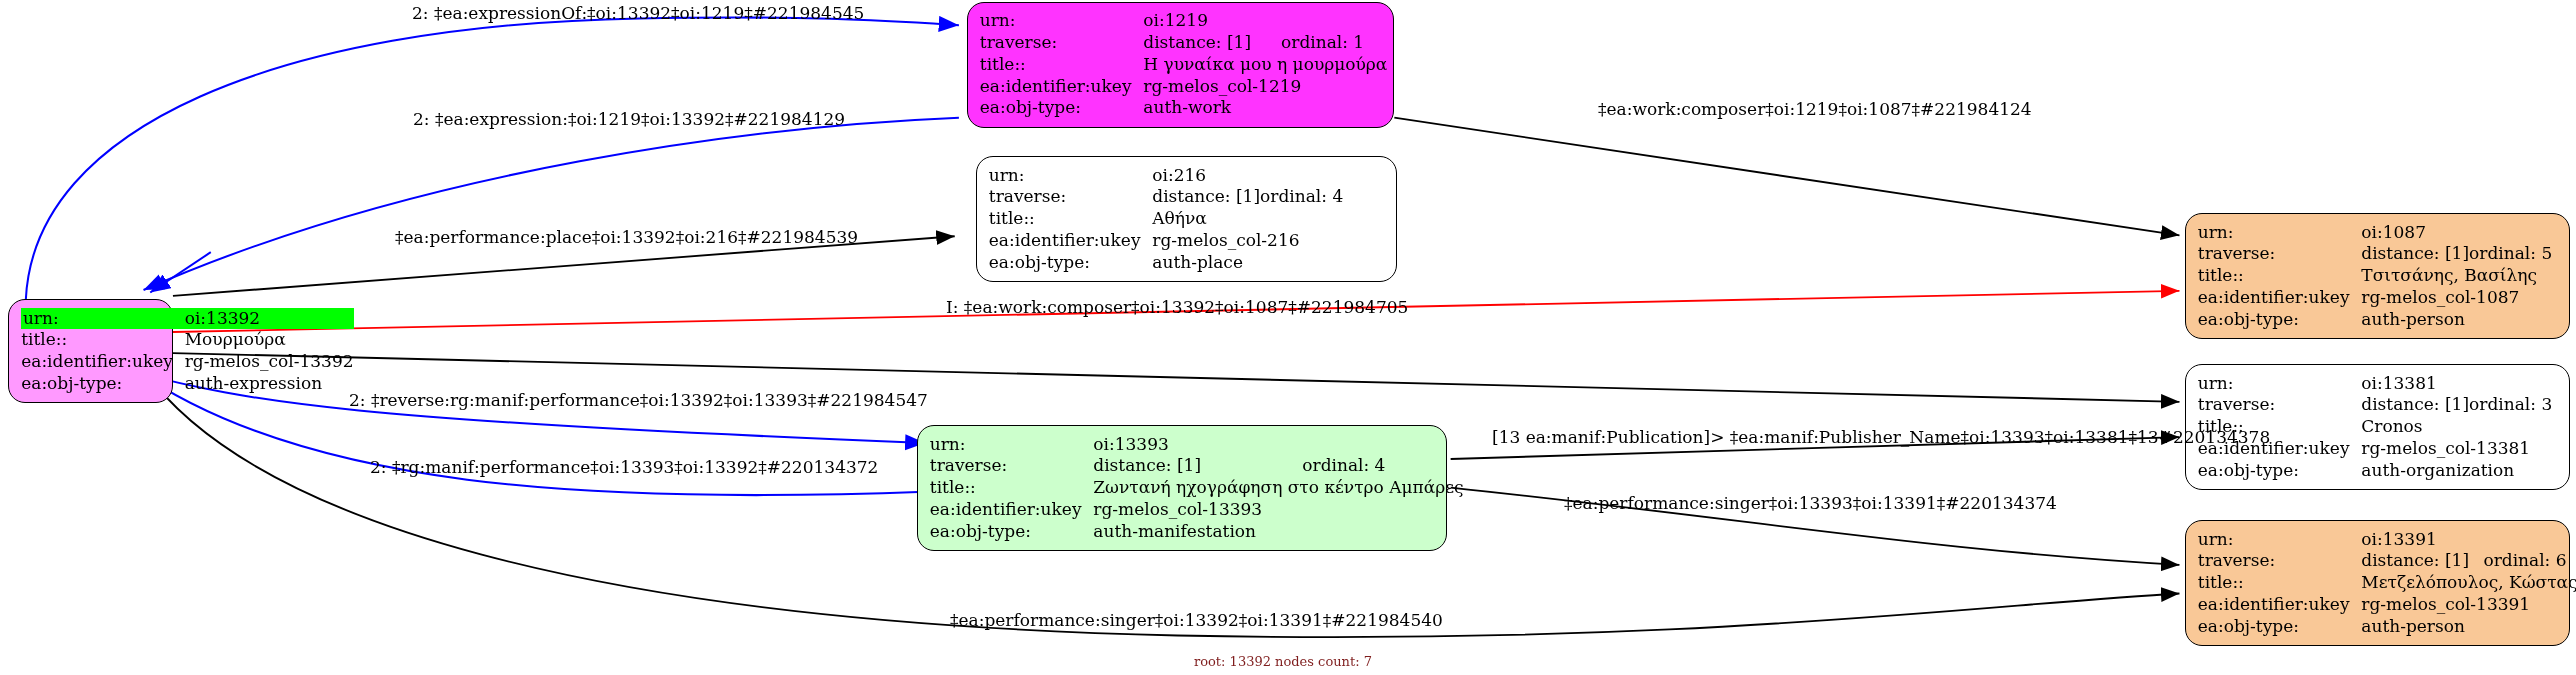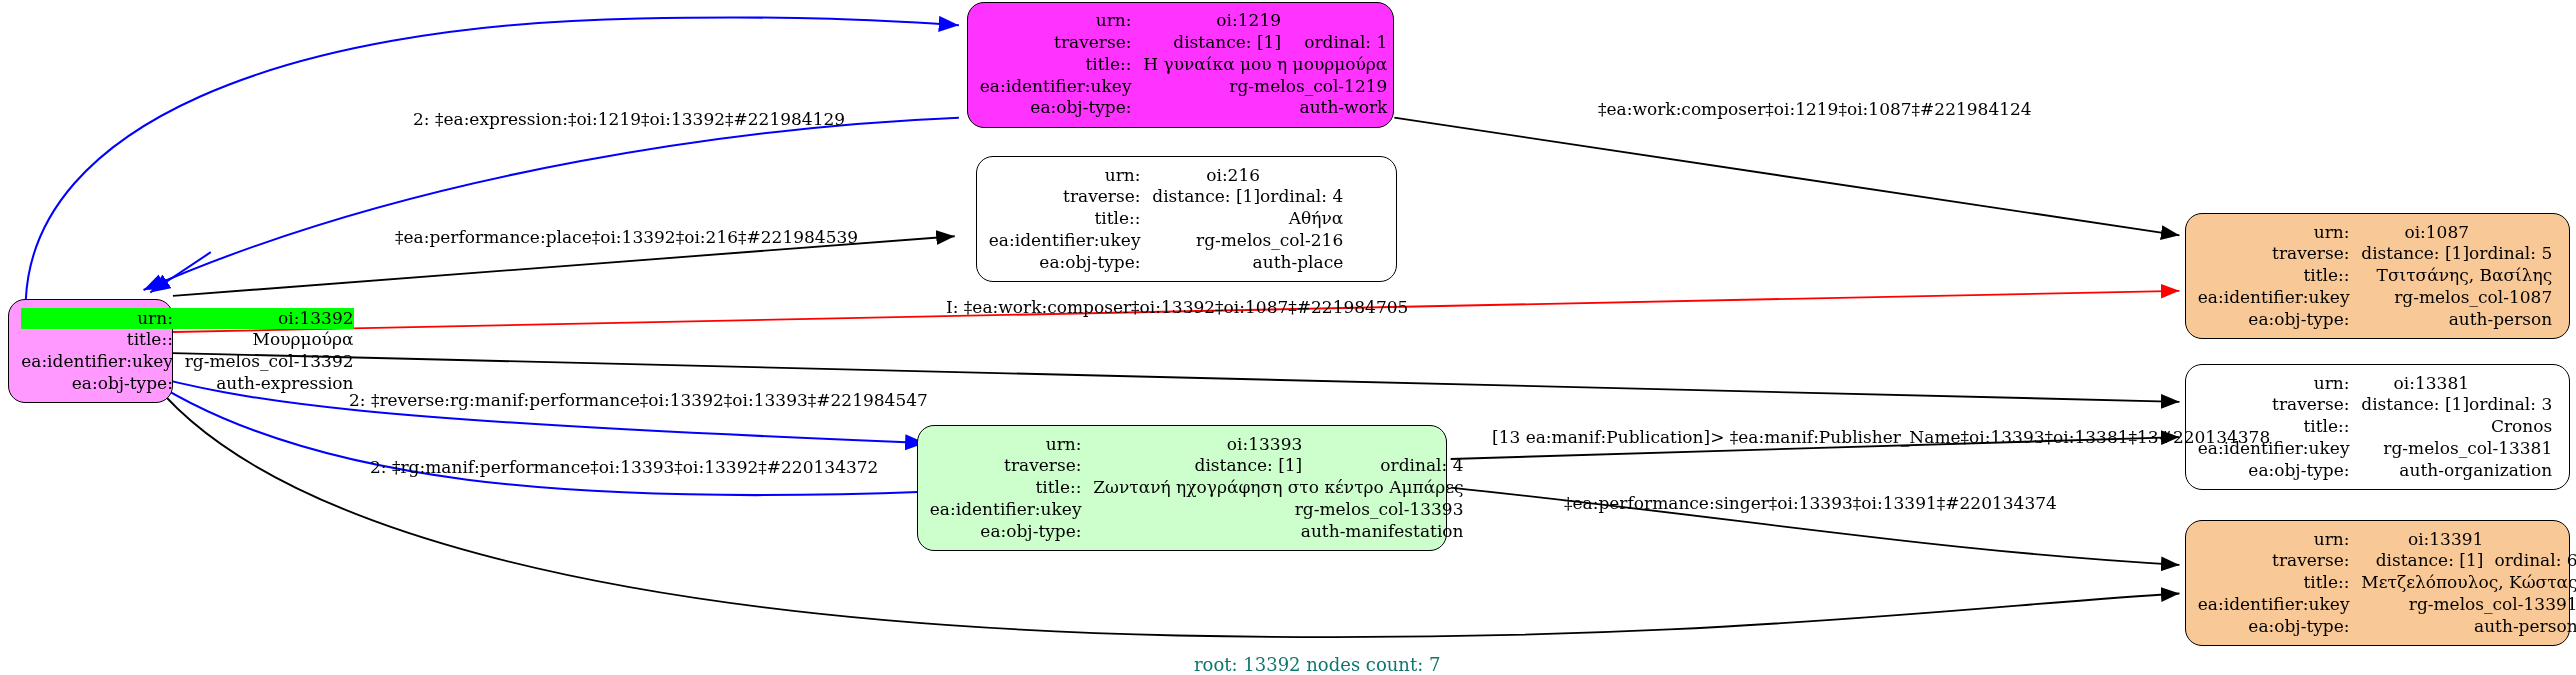--- a/index.html
+++ b/index.html
@@ -1,35 +1,35 @@
 <!DOCTYPE html>
 <html style="font-size:13.5px"><head>
 <meta charset="utf-8">
 <style>
   html,body{margin:0;padding:0;background:#ffffff;}
   body{font-family:"DejaVu Serif","Liberation Serif",serif;}
   #canvas{position:relative;width:2576px;height:675px;overflow:hidden;background:#fff;}
   svg.edges{position:absolute;left:0;top:0;width:2576px;height:675px;pointer-events:none;}
 
   .node{position:absolute;border:1.3px solid #000;border-radius:17px;box-sizing:border-box;
-        padding:7.6px 11.8px 7.6px 11.8px;text-align:right;}
+        padding:7.6px 11.8px 7.6px 11.8px;}
   .node table{border-collapse:collapse;}
   .node td{font-size:17px;line-height:1.28;padding:0 0 0 0;white-space:nowrap;color:#000;vertical-align:baseline;}
   .node td.k{padding-right:11.8px;}
   .node td.v{padding-right:0;}
   .n-magenta{background:#ff33ff;}
   .n-white{background:#ffffff;}
   .n-green{background:#ccffcc;}
   .n-orange{background:#f9c897;}
   .n-pink{background:#ff99ff;}
   .node .hlrow td{background:#00ff00;}
   .node .hlrow td.k{padding-left:1.7px;}
 
   .elabel{position:absolute;font-size:17px;color:#000;white-space:nowrap;line-height:1;}
-  .footer{position:absolute;font-size:18px;color:#0f766e;white-space:nowrap;}
+  .footer{position:absolute;font-size:13px;color:#7f1d1d;white-space:nowrap;}
 
   .ord{padding-left:22px;}
 </style>
 </head>
 <body>
 
 <div id="canvas">
 
   <svg class="edges" viewBox="0 0 3063 803">
     <defs>
@@ -258,25 +258,27 @@
         <td class="v" colspan="2">rg-melos_col-13391</td>
       </tr>
       <tr>
         <td class="k">ea:obj-type:</td>
         <td class="v" colspan="2">auth-person</td>
       </tr>
     </tbody>
       </table>
   </div>
 
+  <div class="elabel" style="left:412px;top:5px;">2: ‡ea:expressionOf:‡oi:13392‡oi:1219‡#221984545</div>
   <div class="elabel" style="left:413px;top:111px;">2: ‡ea:expression:‡oi:1219‡oi:13392‡#221984129</div>
   <div class="elabel" style="left:395px;top:229px;">‡ea:performance:place‡oi:13392‡oi:216‡#221984539</div>
   <div class="elabel" style="left:1598px;top:101px;text-align:right;">‡ea:work:composer‡oi:1219‡oi:1087‡#221984124</div>
   <div class="elabel" style="left:946px;top:299px;">I: ‡ea:work:composer‡oi:13392‡oi:1087‡#221984705</div>
   <div class="elabel" style="left:349px;top:392px;">2: ‡reverse:rg:manif:performance‡oi:13392‡oi:13393‡#221984547</div>
   <div class="elabel" style="left:370px;top:459px;">2: ‡rg:manif:performance‡oi:13393‡oi:13392‡#220134372</div>
   <div class="elabel" style="left:1462px;top:429px;margin-left:30px;">[13 ea:manif:Publication]&gt; ‡ea:manif:Publisher_Name‡oi:13393‡oi:13381‡13#220134378</div>
   <div class="elabel" style="left:1564px;top:495px;">‡ea:performance:singer‡oi:13393‡oi:13391‡#220134374</div>
+  <div class="elabel" style="left:950px;top:612px;">‡ea:performance:singer‡oi:13392‡oi:13391‡#221984540</div>
 
   <div class="footer" style="left:1194px;top:654px;">root: 13392 nodes count: 7</div>
 
 </div>
 
 
 </body></html>

